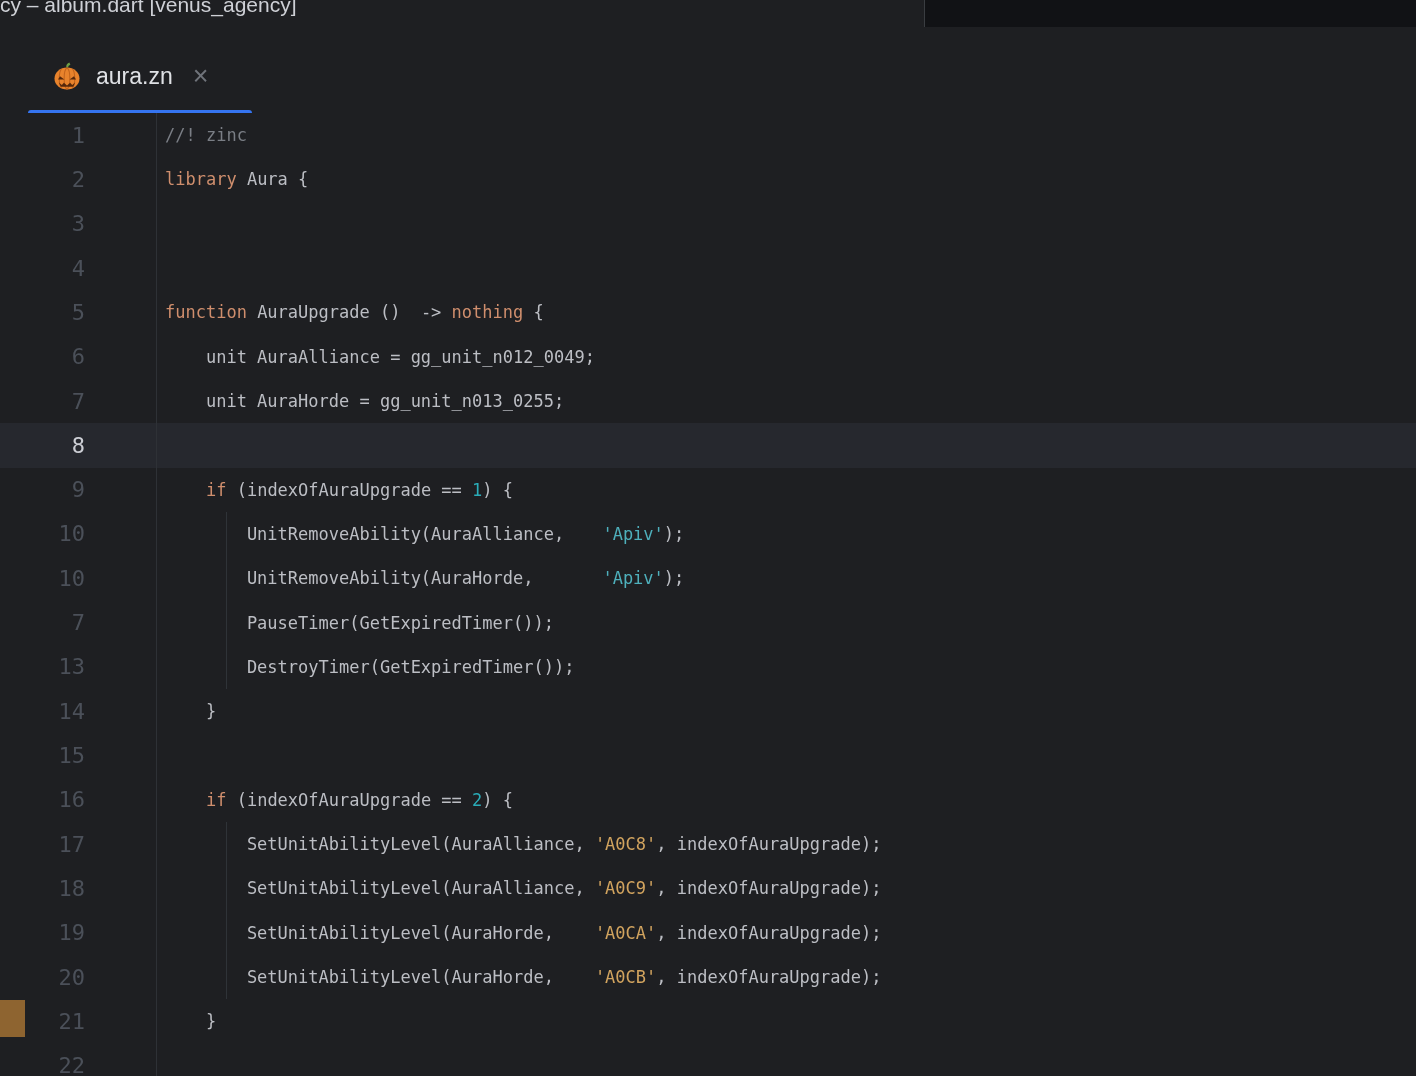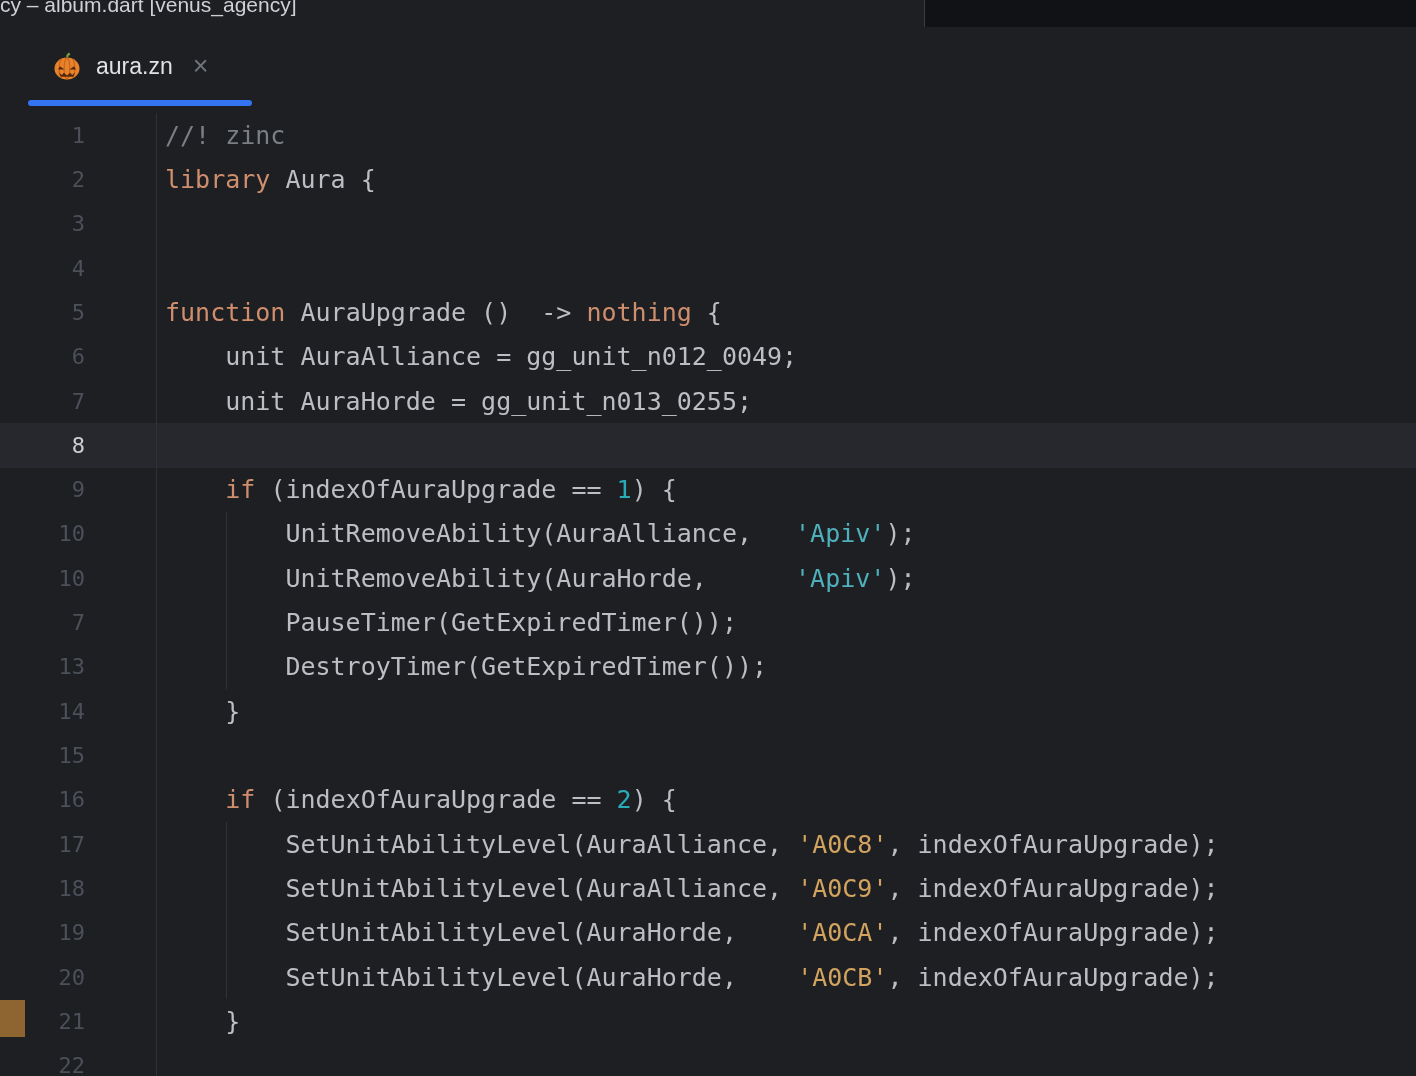--- a/index.html
+++ b/index.html
@@ -15,21 +15,21 @@
   .titlebar { position: absolute; top: 0; left: 0; width: 1416px; height: 27px; overflow: hidden; }
   .titlebar-left { position: absolute; left: 0; top: 0; width: 924px; height: 27px; background: var(--bg); overflow: hidden; }
   .titlebar-right { position: absolute; left: 924px; top: 0; width: 492px; height: 27px; background: var(--topbar_right_bg); border-left: 1px solid #3a3d41; box-sizing: border-box; }
   .window-title {
     position: absolute; left: 0; top: -7px;
     font-family: "Liberation Sans", sans-serif;
     font-size: 21px; color: #CED0D6; white-space: nowrap;
   }
 
   
-  .tabbar { position: absolute; top: 27px; left: 0; width: 1416px; height: 86px; background: var(--bg); }
+  .tabbar { position: absolute; top: 37px; left: 0; width: 1416px; height: 86px; background: var(--bg); }
   .tab {
     position: absolute; left: 28px; top: 0; height: 78px;
     display: flex; align-items: center; gap: 14px; padding: 0 22px 0 24px;
     cursor: pointer;
   }
   .tab-icon { width: 30px; height: 30px; display: inline-flex; }
   .tab-label { font-family: "Liberation Sans", sans-serif; font-size: 23px; color: #DFE1E5; }
   .tab-close { color: #6F737A; font-family: "Liberation Sans", sans-serif; font-size: 27px; line-height: 1; margin-left: 6px; cursor: pointer; }
   .tab-underline { position: absolute; left: 28px; top: 73px; width: 224px; height: 6px; background: var(--accent); border-radius: 3px; }
 
@@ -40,21 +40,21 @@
   .row.current { background: var(--current_line_bg); }
   .gutter {
     flex: 0 0 132px; width: 132px; height: 100%;
     box-sizing: border-box; padding-right: 71px;
     display: flex; align-items: center; justify-content: flex-end;
     border-right: 1px solid #2E3136;
     color: var(--gutter_fg); font-size: 22px;
     cursor: pointer;
   }
   .row.current .gutter { color: var(--gutter_fg_active); }
-  .code { white-space: pre; font-size: 25px; padding-left: 8px; color: var(--plain); }
+  .code { white-space: pre; font-size: 17px; padding-left: 8px; color: var(--plain); }
 
   .tok-comment { color: var(--comment); }
   .tok-keyword { color: var(--keyword); }
   .tok-plain { color: var(--plain); }
   .tok-number { color: var(--number); }
   .tok-string_teal { color: var(--string_teal); margin-left: 28px; }
   .tok-string_amber { color: var(--string_amber); }
 
   .indent-guide { position: absolute; width: 1px; background: #2F3338; left: 226px; }
   .indent-guide.g1 { top: 399px; height: 177px; }

